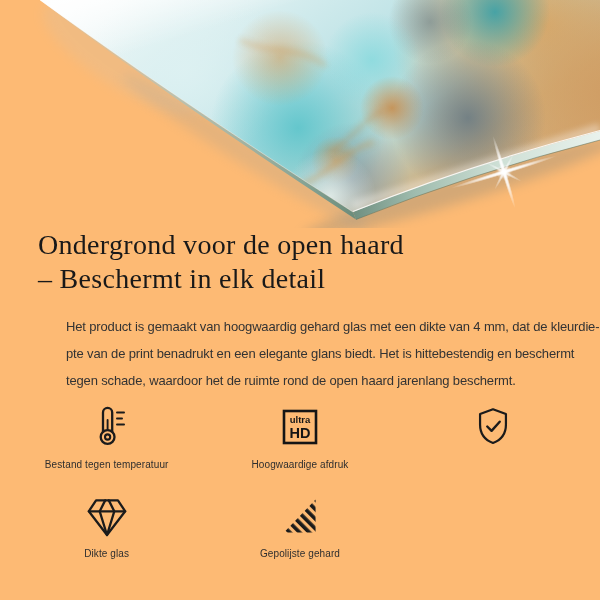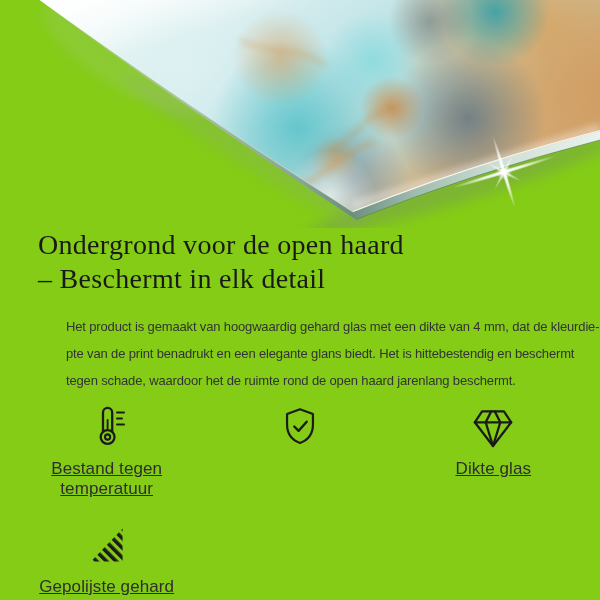--- a/index.html
+++ b/index.html
@@ -1,37 +1,37 @@
 <!DOCTYPE html>
 <html><head>
 <meta charset="utf-8">
 <style>
   * { margin:0; padding:0; box-sizing:border-box; }
   html,body { background:#ffffff; }
   .page {
     position:relative; width:600px; height:600px; overflow:hidden;
-    background:#84cc16; font-family:"Liberation Sans", sans-serif;
+    background:#fdba74; font-family:"Liberation Sans", sans-serif;
   }
   .hero { position:absolute; top:0; left:0; width:600px; height:228px; }
   .content { position:absolute; top:224px; left:0; width:600px; padding:0 38px; }
   .title {
     font-family:"Liberation Serif", "DejaVu Serif", serif;
     font-weight:400; font-size:28px; line-height:34px; letter-spacing:0.3px;
     color:#191919; margin-top:4px;
   }
   .title span { display:block; }
   .desc { margin-top:17px; font-size:13px; line-height:27px; letter-spacing:-0.15px; color:#333333;margin-left:28px; }
   .desc span { display:block; white-space:nowrap; }
   .features {
     position:absolute; top:402px; left:10px; width:580px;
     display:grid; grid-template-columns:repeat(3, 1fr); row-gap:21px;
   }
   .feature { display:flex; flex-direction:column; align-items:center; }
   .ficon { height:50px; display:flex; align-items:center; justify-content:center; }
-  .flabel { margin-top:7px; font-size:17px; letter-spacing:0.1px; color:#2e2e2e; text-align:center;text-decoration:underline; }
+  .flabel { margin-top:7px; font-size:10px; letter-spacing:0.1px; color:#2e2e2e; text-align:center; }
 </style>
 </head>
 <body>
 
 <div class="page">
 
   <div class="hero">
     <svg width="600" height="228" viewBox="0 0 600 228" aria-hidden="true">
       <defs>
         <filter id="blur6" x="-60%" y="-60%" width="220%" height="220%">
@@ -207,20 +207,30 @@
             <line x1="24.6" y1="17" x2="24.6" y2="27" stroke-width="1.9"></line>
             <line x1="34" y1="9.5" x2="41" y2="9.5" stroke-width="2"></line>
             <line x1="34" y1="15.5" x2="39" y2="15.5" stroke-width="2"></line>
             <line x1="34" y1="21.5" x2="41" y2="21.5" stroke-width="2"></line>
           </g>
         </svg>
       </div>
       <div class="flabel">Bestand tegen temperatuur</div>
     </div>
 
+    <div class="feature">
+      <div class="ficon">
+        <svg width="48" height="48" viewBox="0 0 48 48">
+          <rect x="8" y="8" width="32" height="32" fill="none" stroke="#151515" stroke-width="2.6"></rect>
+          <text x="24" y="20" font-family="Liberation Sans, sans-serif" font-size="9.5" font-weight="bold" fill="#151515" text-anchor="middle">ultra</text>
+          <text x="24" y="34.5" font-family="Liberation Sans, sans-serif" font-size="14.5" font-weight="bold" fill="#151515" text-anchor="middle">HD</text>
+        </svg>
+      </div>
+      <div class="flabel">Hoogwaardige afdruk</div>
+    </div>
 
     <div class="feature">
       <div class="ficon">
         <svg width="46" height="46" viewBox="0 0 48 48">
           <g fill="none" stroke="#1b1b1b" stroke-width="2.3" stroke-linejoin="round" stroke-linecap="round">
             <path d="M24 5.5 L37.5 10.5 V21.5 C37.5 31.6 31.5 38 24 40.7 C16.5 38 10.5 31.6 10.5 21.5 V10.5 Z"></path>
             <path d="M18 23.5 l4.5 4.5 L31 18.5" stroke-width="2.5"></path>
           </g>
         </svg>
       </div>

